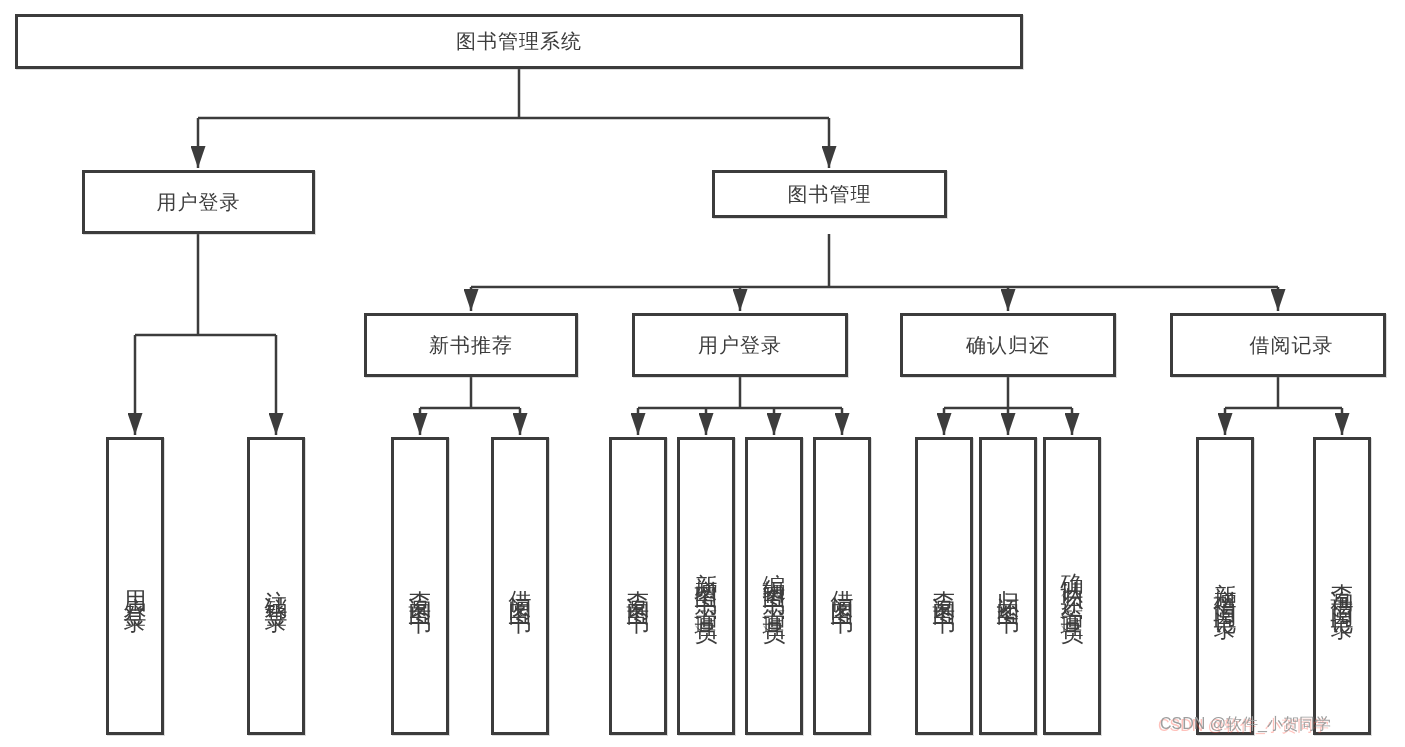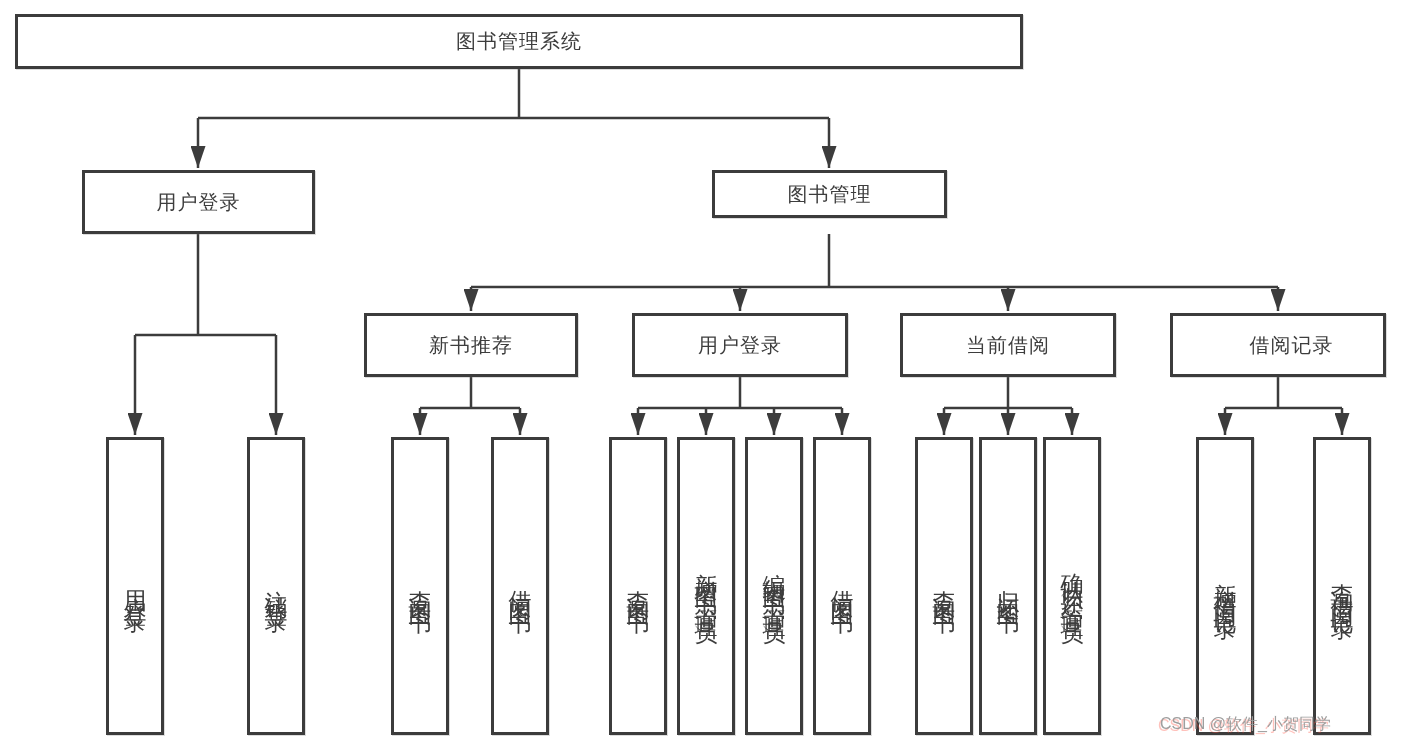--- a/index.html
+++ b/index.html
@@ -84,21 +84,21 @@
     </g>
   </svg>
 
   <div class="box" id="n-root">图书管理系统</div>
 
   <div class="box" id="n-user-login">用户登录</div>
   <div class="box" id="n-book-mgmt">图书管理</div>
 
   <div class="box" id="n-l3-0">新书推荐</div>
   <div class="box" id="n-l3-1">用户登录</div>
-  <div class="box" id="n-l3-2">当前借阅</div>
+  <div class="box" id="n-l3-2">确认归还</div>
   <div class="box" id="n-l3-3">借阅记录</div>
 
   <div class="box vbox leaf" id="l-a0">
     <span class="vtext">用户登录</span>
   </div>
   <div class="box vbox leaf" id="l-a1">
     <span class="vtext">注销登录</span>
   </div>
 
   <div class="box vbox leaf" id="l-b0">

